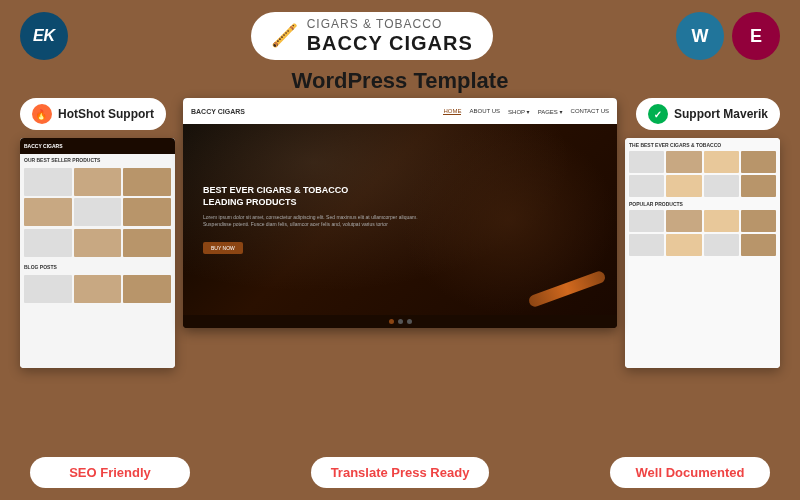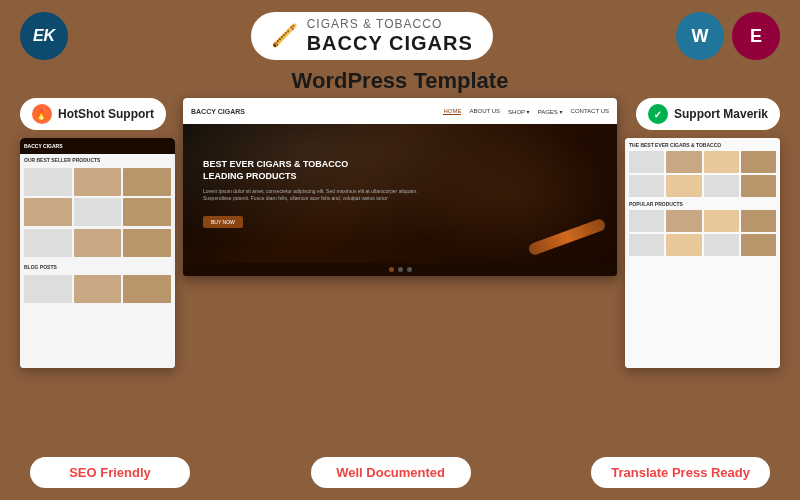--- a/index.html
+++ b/index.html
@@ -161,21 +161,21 @@
       height: 230px;
       background: #fff;
       border-radius: 4px;
       overflow: hidden;
       box-shadow: 0 4px 12px rgba(0,0,0,0.3);
       flex-shrink: 0;
     }
 
     .screenshot-center {
       flex: 1;
-      height: 178px;
+      height: 230px;
       background: #1a0a00;
       border-radius: 4px;
       overflow: hidden;
       box-shadow: 0 4px 12px rgba(0,0,0,0.4);
       position: relative;
       display: flex;
       flex-direction: column;
     }
 
     .screenshot-right {
@@ -556,17 +556,17 @@
             <div class="right-product-thumb"></div>
           </div>
         </div>
       </div>
     </div>
 
   </div>
 
   <div class="bottom-row">
     <div class="feature-badge">SEO Friendly</div>
+    <div class="feature-badge">Translate Press Ready</div>
     <div class="feature-badge">Well Documented</div>
-    <div class="feature-badge">Translate Press Ready</div>
   </div>
 
 </div>
 
 </body></html>

